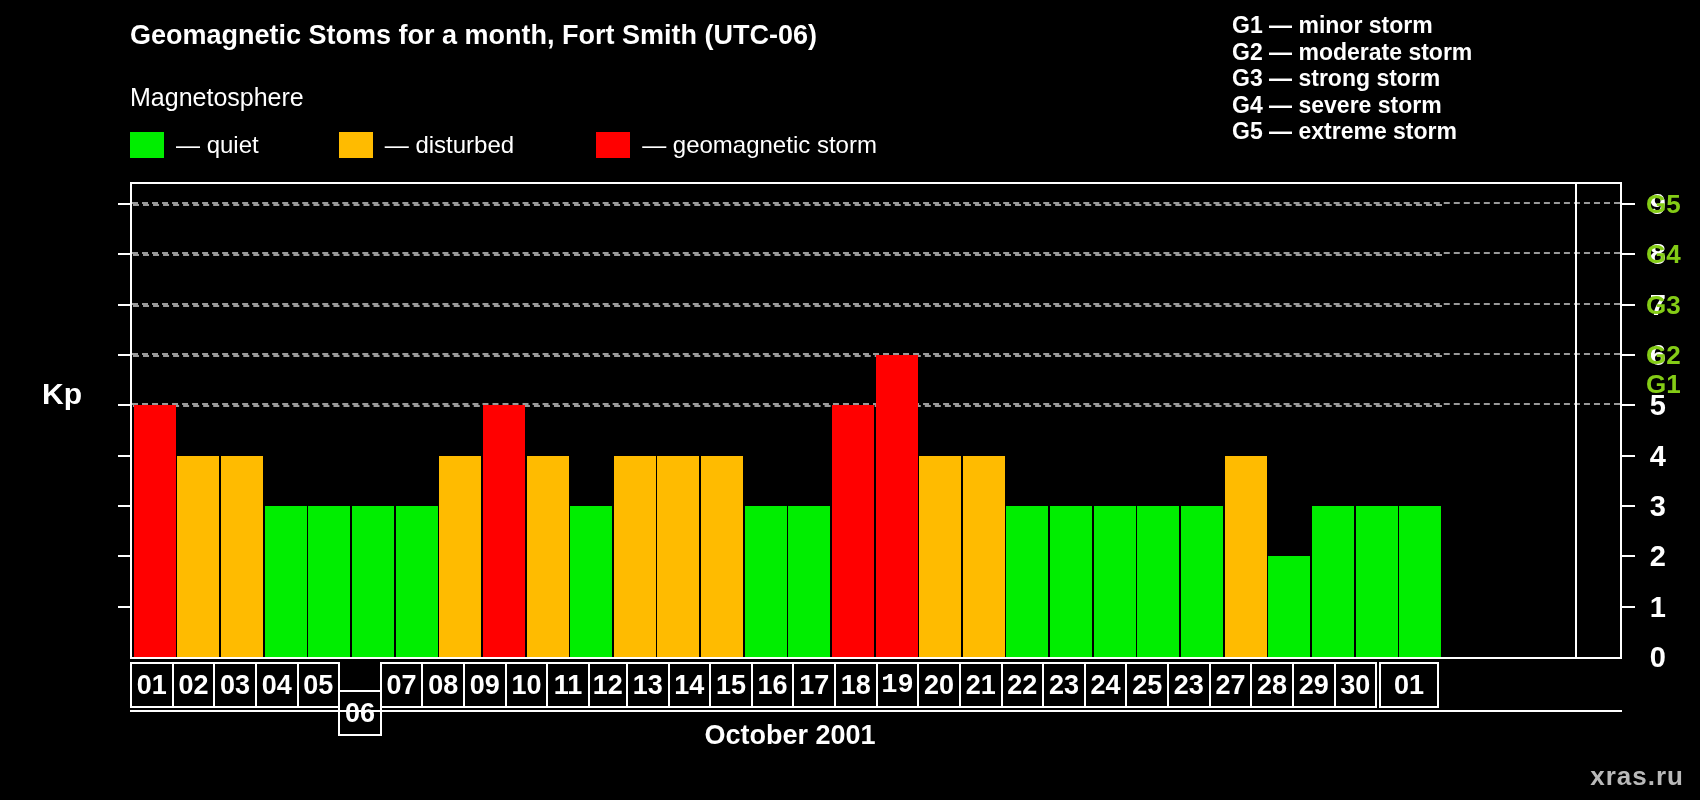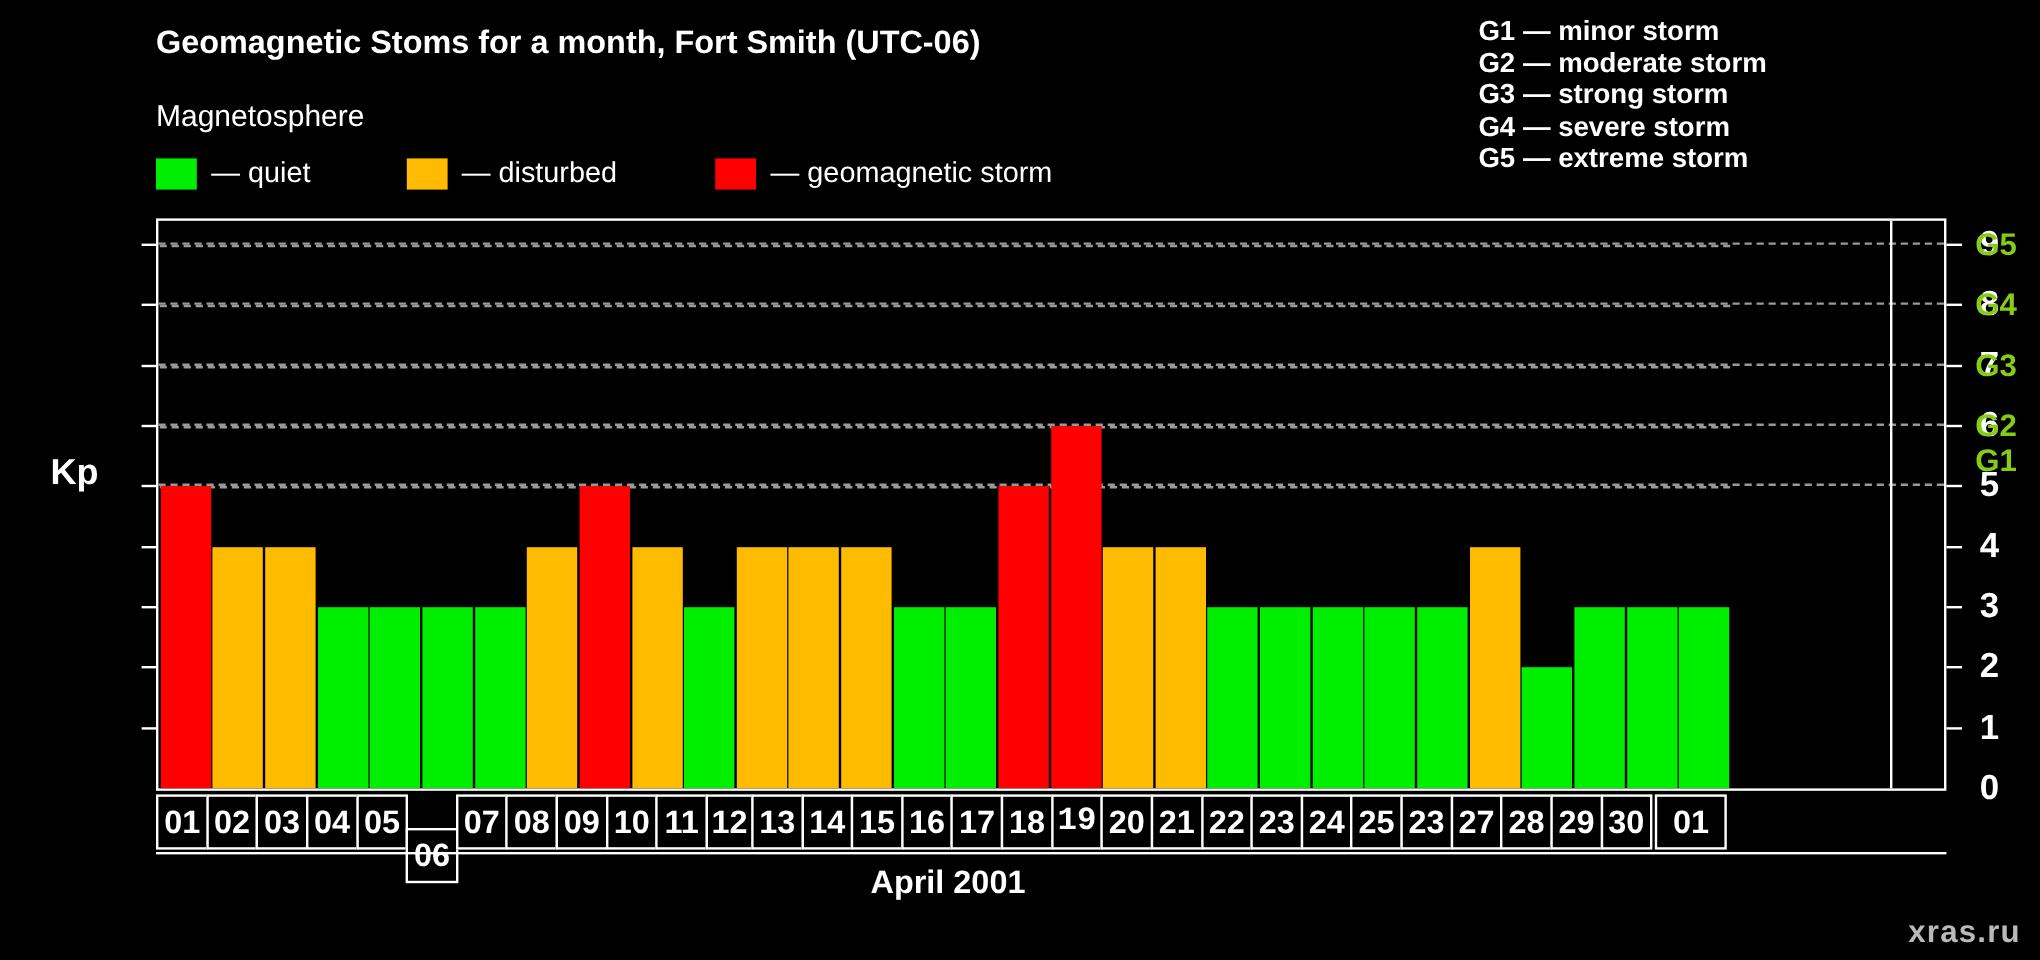--- a/index.html
+++ b/index.html
@@ -243,21 +243,21 @@
     <div class="day-cell" style="width: 43.6333px;">25</div>
     <div class="day-cell" style="width: 43.6333px;">23</div>
     <div class="day-cell" style="width: 43.6333px;">27</div>
     <div class="day-cell" style="width: 43.6333px;">28</div>
     <div class="day-cell" style="width: 43.6333px;">29</div>
     <div class="day-cell" style="width: 43.6333px;">30</div>
     <div class="day-cell" style="width: 60px; margin-left: 4px;">01</div>
   </div>
 <div id="axis-bottom-rule"></div>
 
-<div id="xaxis-title"><span>April 2001</span></div>
+<div id="xaxis-title"><span>October 2001</span></div>
 
 <div id="watermark">xras.ru</div>
 
 <div class="ytick-label" style="top: 657px;">0</div>
 <div class="ytick-label" style="top: 606.681px;">1</div>
 <div class="ytick-mark" style="top: 606.681px;"></div>
 <div class="ytick-label" style="top: 556.362px;">2</div>
 <div class="ytick-mark" style="top: 556.362px;"></div>
 <div class="ytick-label" style="top: 506.043px;">3</div>
 <div class="ytick-mark" style="top: 506.043px;"></div>

